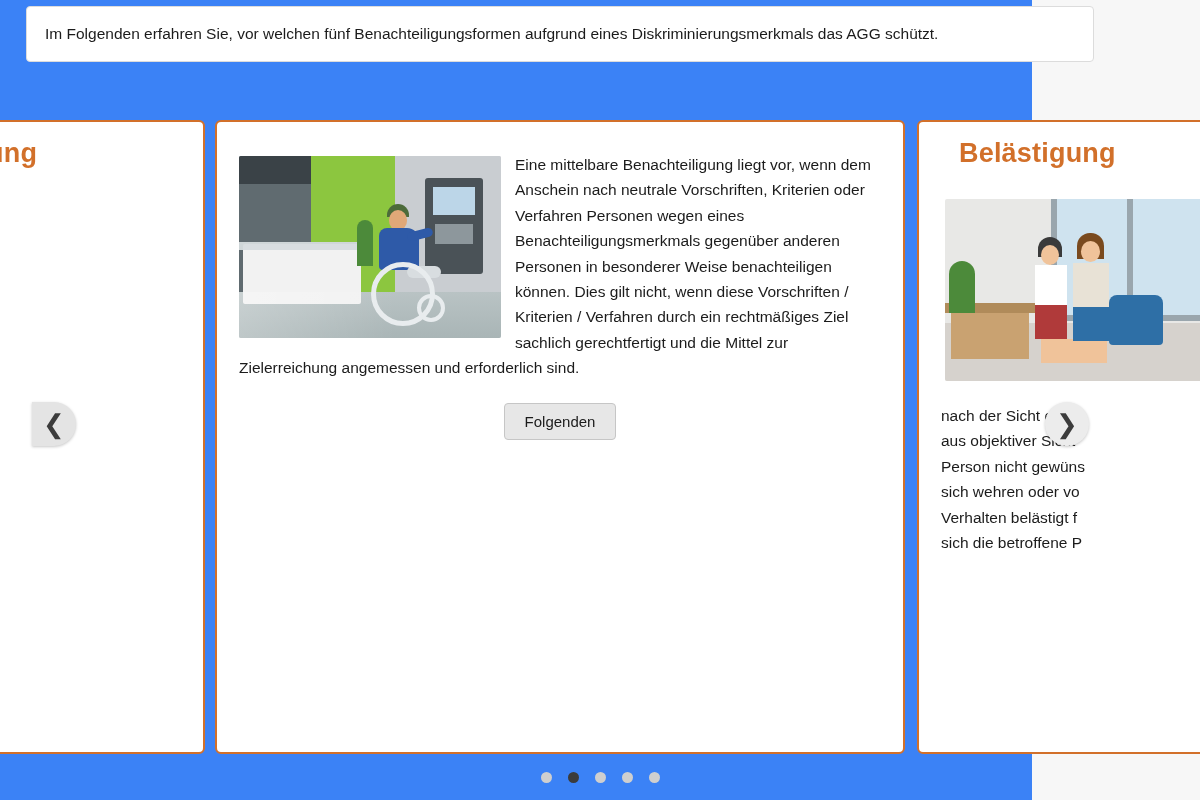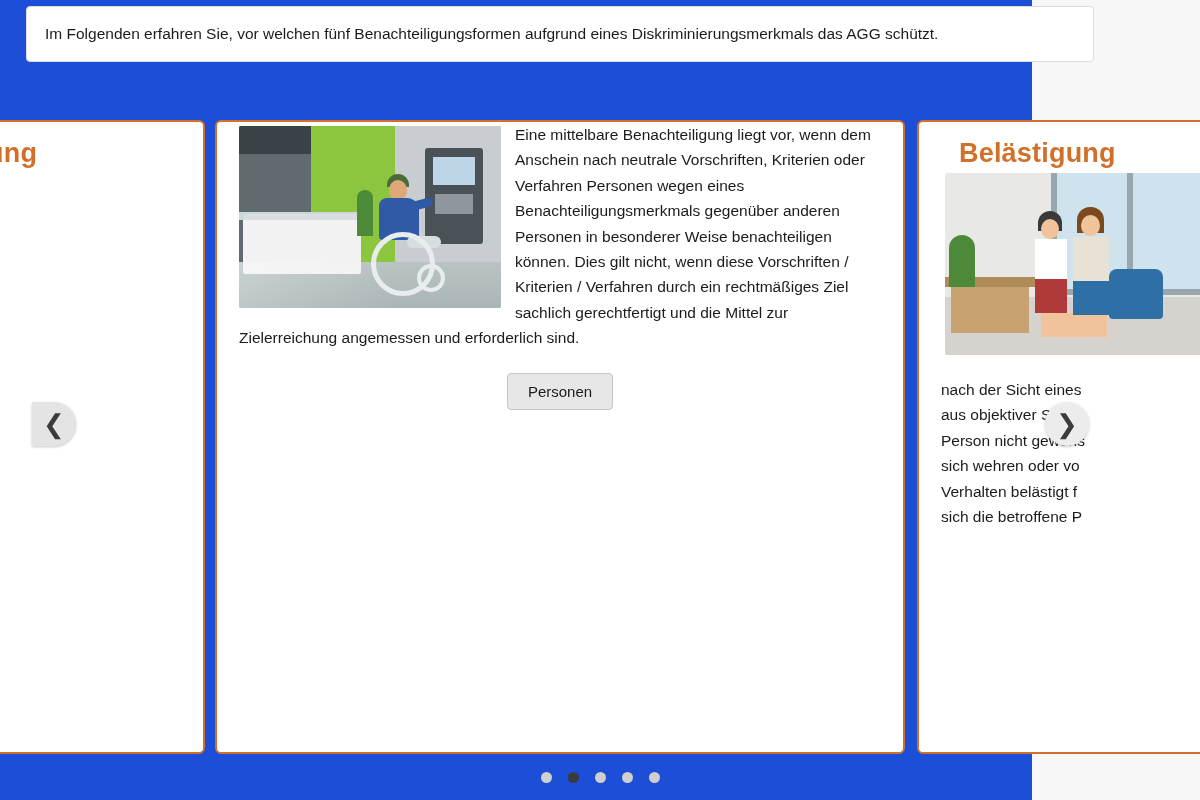--- a/index.html
+++ b/index.html
@@ -9,21 +9,21 @@
     width: 1200px;
     height: 800px;
     overflow: hidden;
     font-family: "Liberation Sans", sans-serif;
   }
 
   #stage {
     position: relative;
     width: 1032px;
     height: 800px;
-    background: #1d4ed8;
+    background: #3b82f6;
     text-decoration: underline;
   }
 
   
   .intro-box {
     position: absolute;
     left: 26px;
     top: 6px;
     width: 1068px;
     height: 56px;
@@ -82,20 +82,21 @@
     font-size: 27px;
     font-weight: bold;
     margin-top: 16px;
     letter-spacing: 0.2px;
   }
   .card-prev .card-title { text-align: left; padding-left: 170px; white-space: nowrap; }
   .card-next .card-title { text-align: left; padding-left: 40px; white-space: nowrap; }
 
   .card-body {
     padding: 0 22px;
+    margin-top: 30px;
     font-size: 15.5px;
     line-height: 1.64;
     color: #1b1b1b;
     text-align: left;
   }
 
   .illus {
     float: left;
     width: 262px;
     height: 182px;
@@ -303,21 +304,21 @@
           <div class="person-head"></div>
           <div class="person-body"></div>
           <div class="person-arm"></div>
           <div class="leg"></div>
           <div class="wheel-big"></div>
           <div class="wheel-small"></div>
           <div class="glare"></div>
         </div>
         <span>Eine mittelbare Benachteiligung liegt vor, wenn dem Anschein nach neutrale Vorschriften, Kriterien oder Verfahren Personen wegen eines Benachteiligungsmerkmals gegenüber anderen Personen in besonderer Weise benachteiligen können. Dies gilt nicht, wenn diese Vorschriften / Kriterien / Verfahren durch ein rechtmäßiges Ziel sachlich gerechtfertigt und die Mittel zur Zielerreichung angemessen und erforderlich sind.</span>
       </div>
-      <button class="btn-example">Personen</button>
+      <button class="btn-example">Folgenden</button>
     </div>
 
     <div class="card card-next">
       <div class="card-title">Belästigung</div>
       <div class="card-body">
         <div class="illus illus-office" style="float:none;width:262px;height:182px;margin:4px 0 22px 4px">
           <div class="window"></div>
           <div class="window-mull"></div>
           <div class="floor2"></div>
           <div class="desk"></div>

